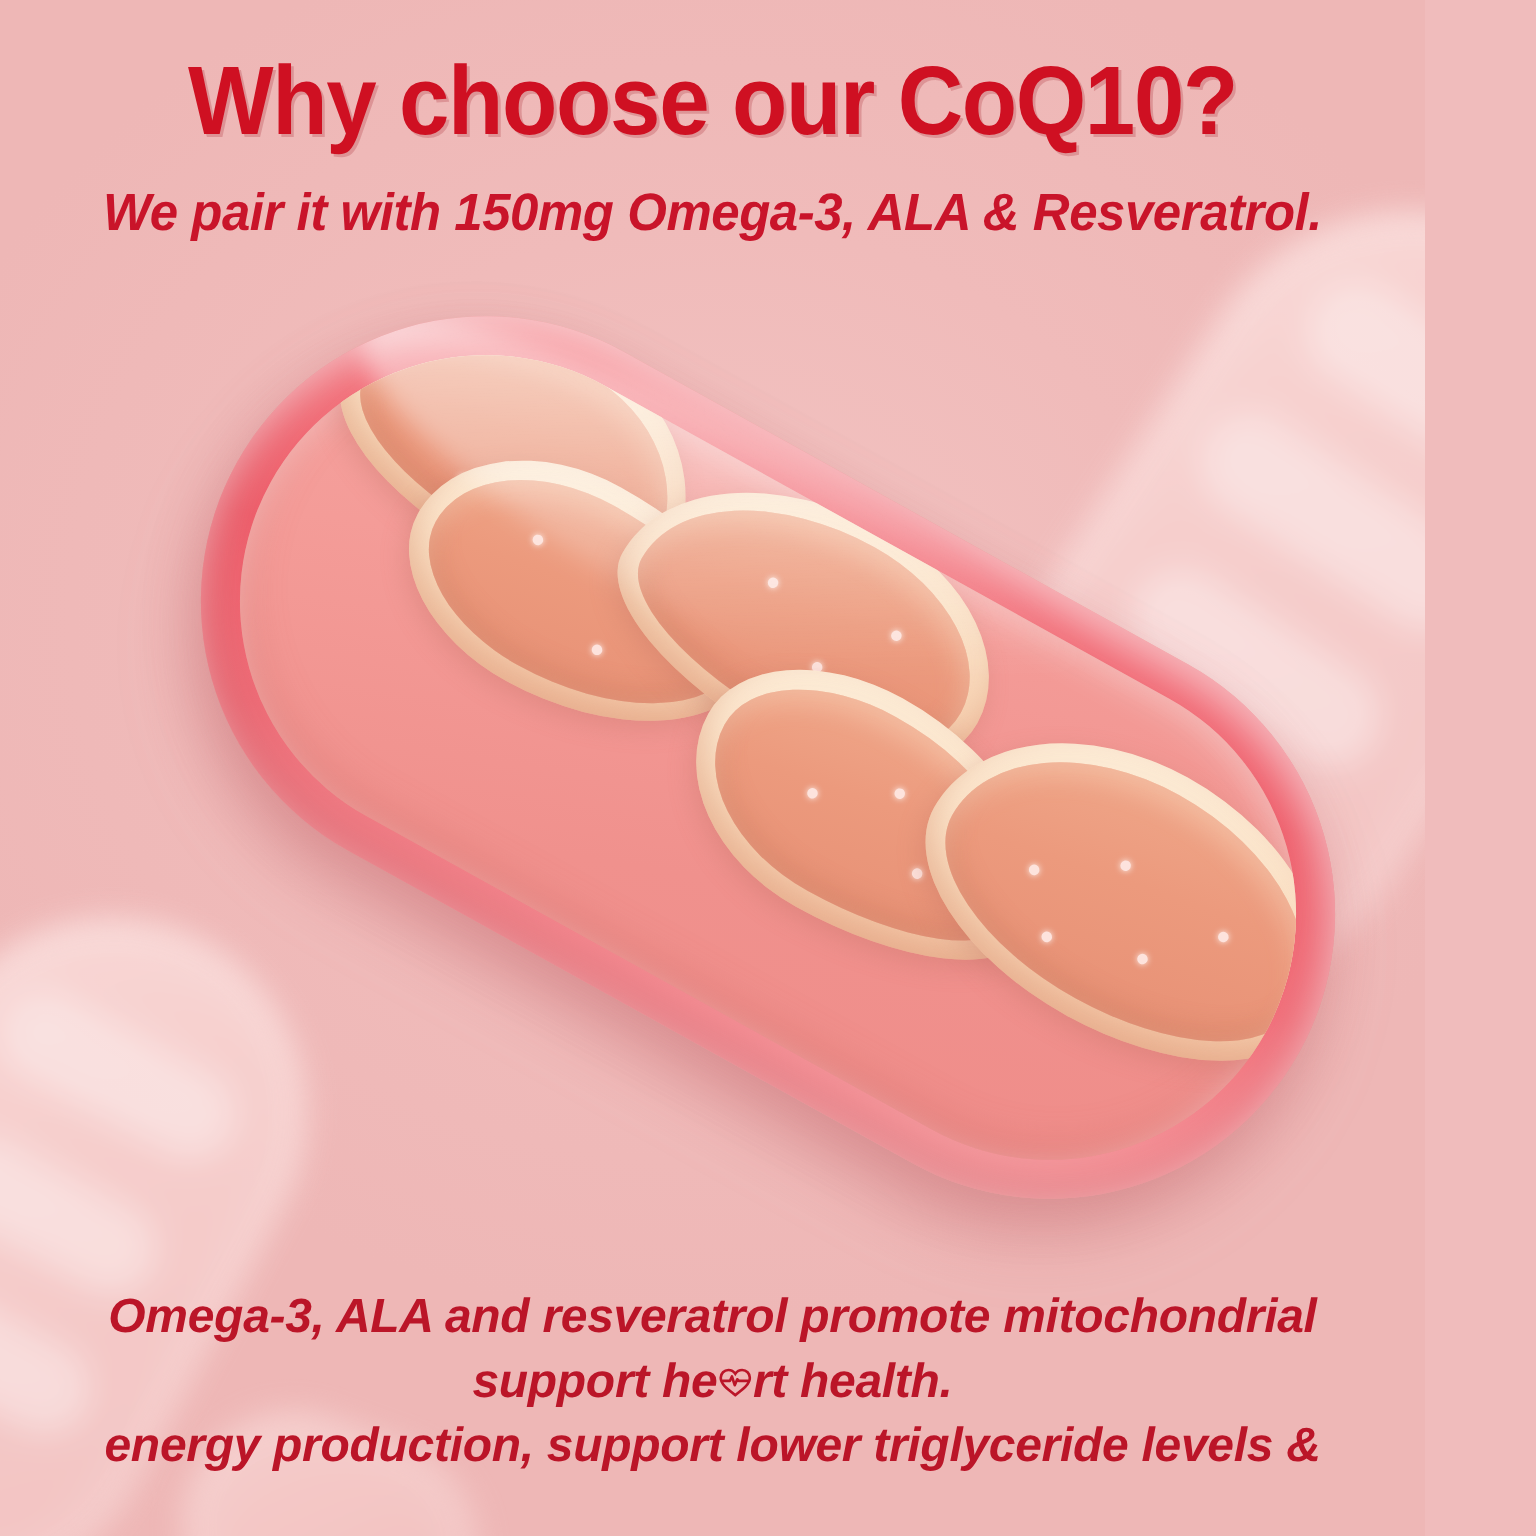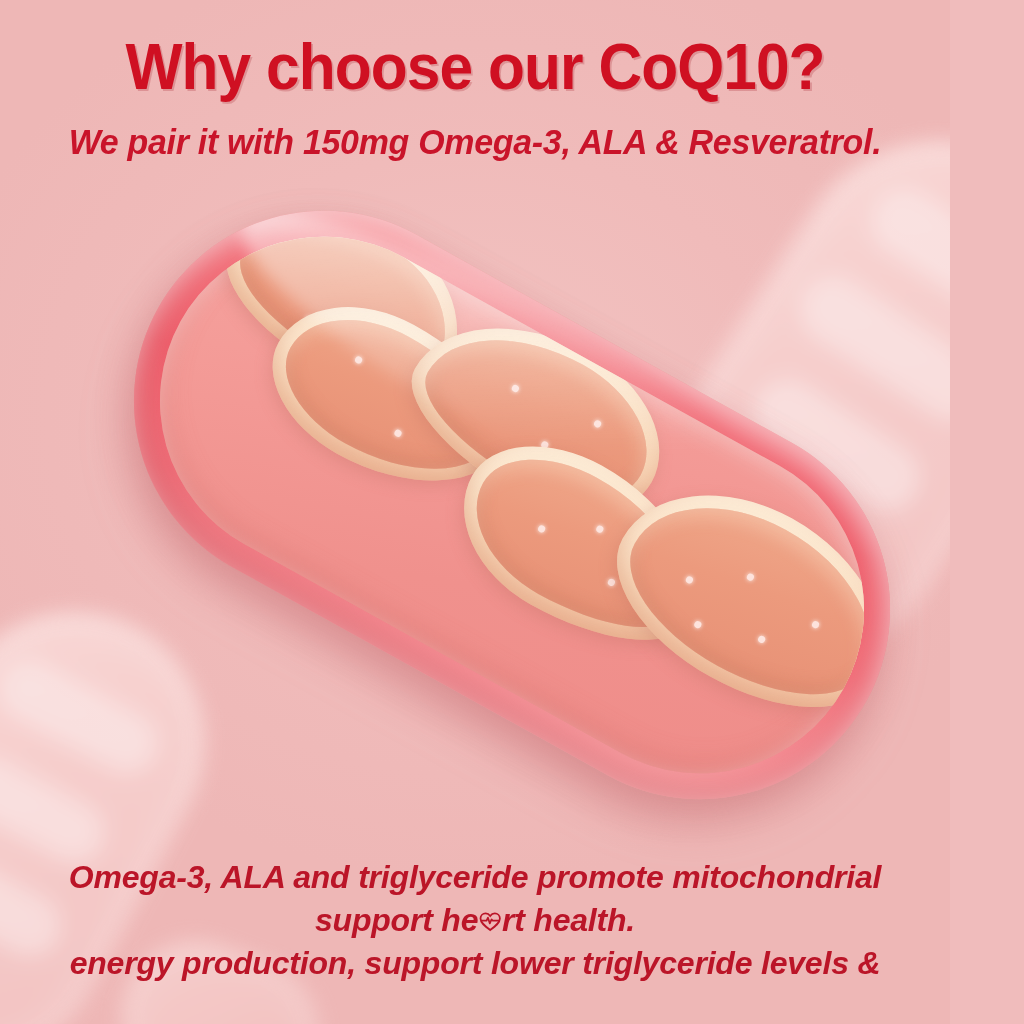--- a/index.html
+++ b/index.html
@@ -254,21 +254,21 @@
         </div>
 
       </div>
     </div>
   </div>
 
   <div id="headline">Why choose our CoQ10?</div>
   <div id="subhead">We pair it with 150mg Omega-3, ALA &amp; Resveratrol.</div>
 
   <div id="footer-text">
-    <span class="ln">Omega-3, ALA and triglyceride promote mitochondrial</span>
+    <span class="ln">Omega-3, ALA and resveratrol promote mitochondrial</span>
     <span class="ln"><span>support he</span><span class="heart-glyph"><svg viewBox="0 0 24 22" width="100%" height="100%" aria-hidden="true">
             <path d="M12 20.5 C6 16 1.6 12.6 1.6 8.2 C1.6 4.9 4.1 2.6 7.1 2.6 C9.2 2.6 10.9 3.7 12 5.3 C13.1 3.7 14.8 2.6 16.9 2.6 C19.9 2.6 22.4 4.9 22.4 8.2 C22.4 12.6 18 16 12 20.5 Z" fill="none" stroke="#bb1528" stroke-width="1.9"></path>
             <path d="M3.2 10.4 H8.1 L9.6 7.2 L11.6 13.4 L13.4 9.2 L14.7 10.4 H20.8" fill="none" stroke="#bb1528" stroke-width="1.9" stroke-linecap="round" stroke-linejoin="round"></path>
           </svg></span><span>rt health.</span></span>
     <span class="ln">energy production, support lower triglyceride levels &amp;</span>
   </div>
 
 </div>
 
 </body></html>

